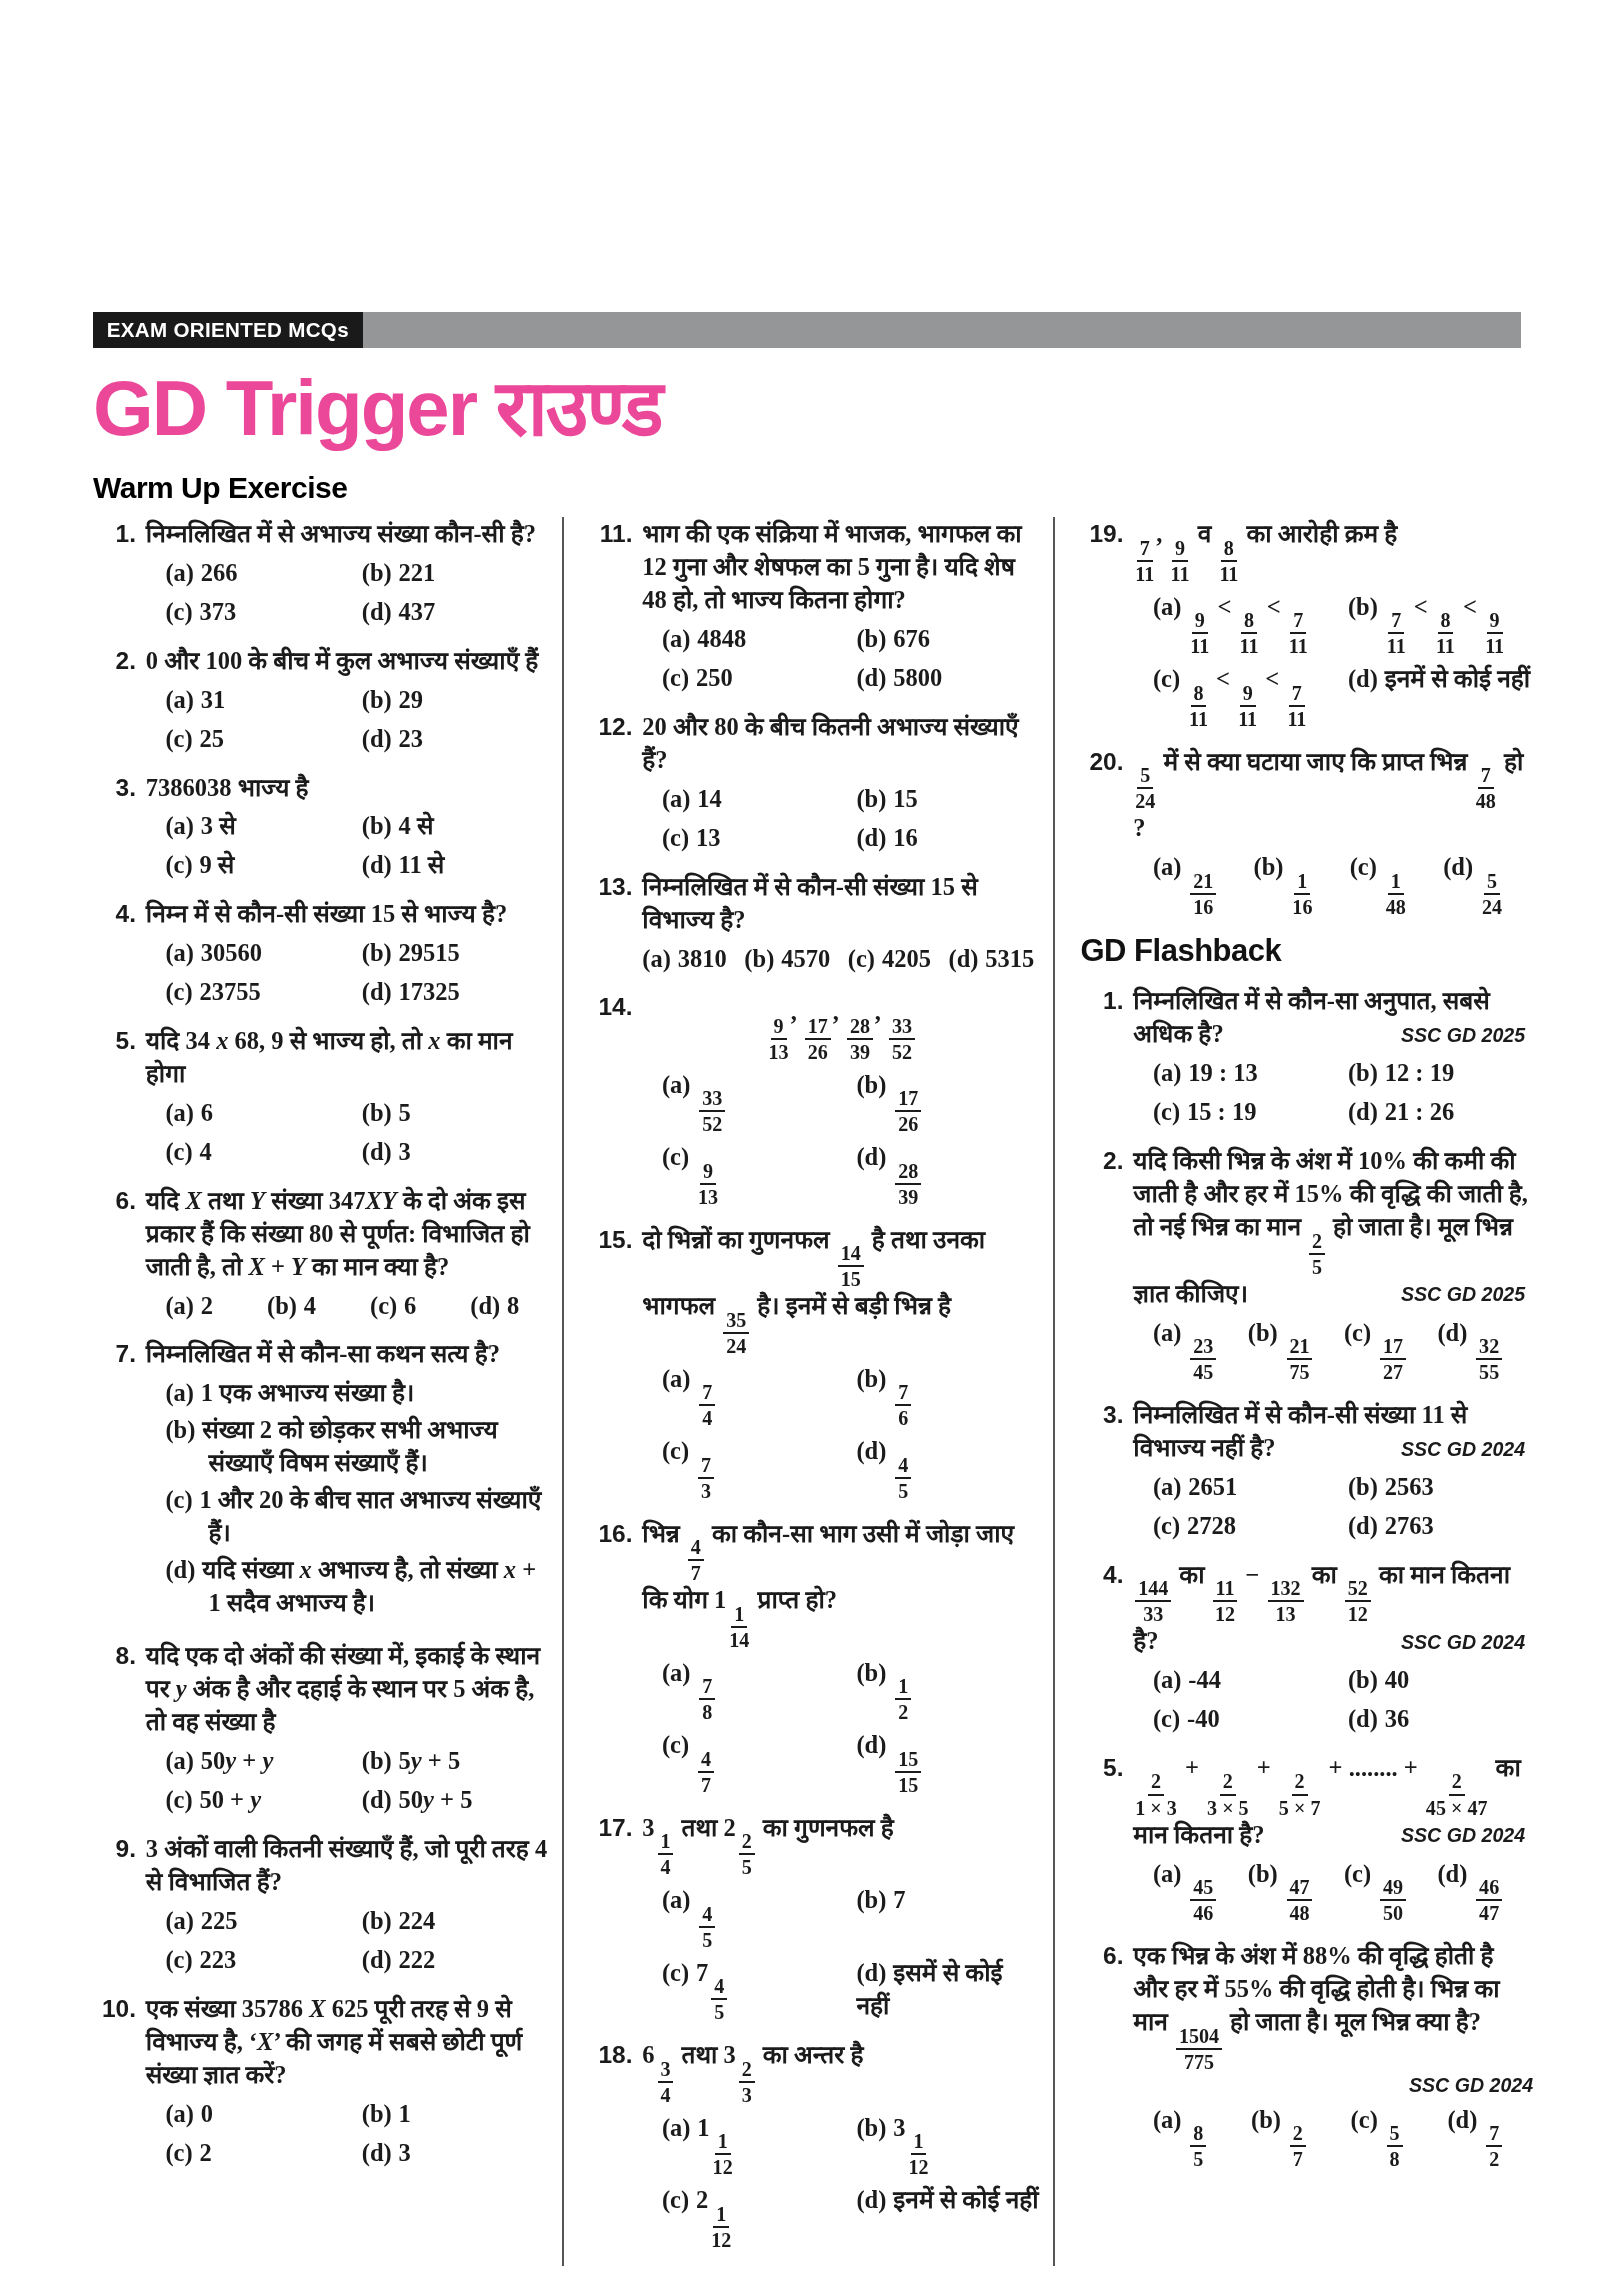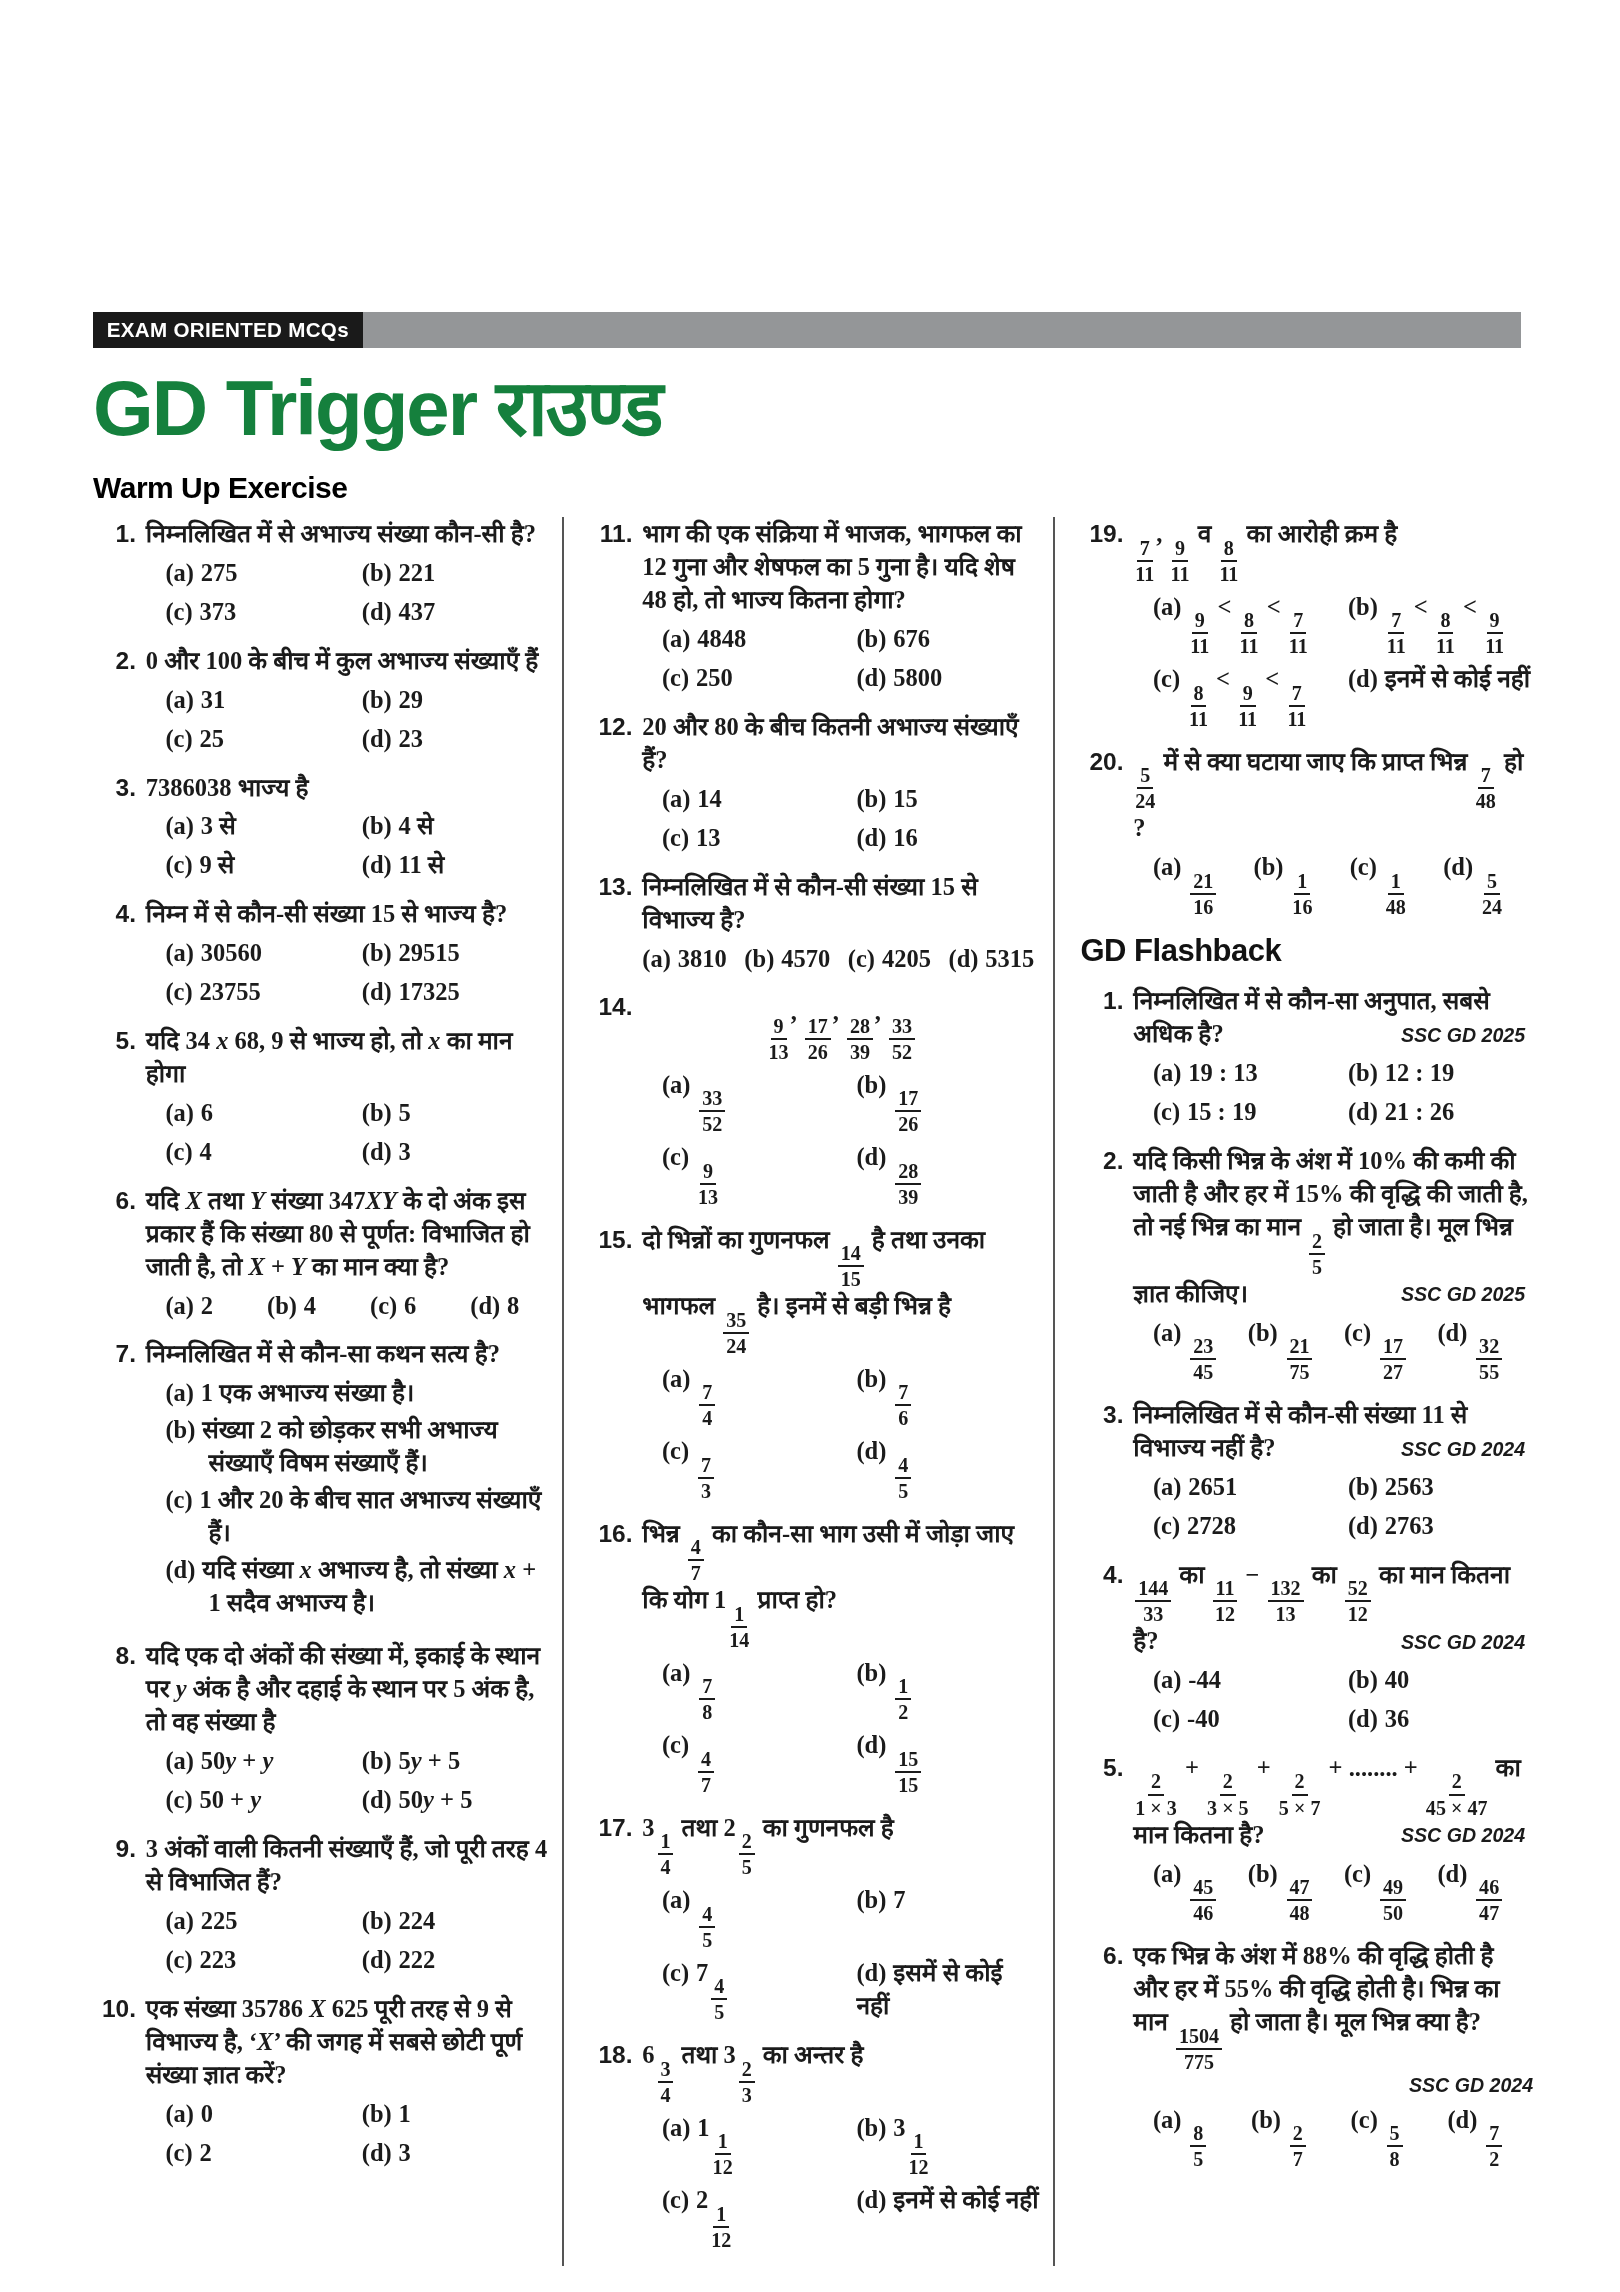--- a/index.html
+++ b/index.html
@@ -5,21 +5,21 @@
   html,body{margin:0;padding:0;background:#ffffff;}
   .page{width:1620px;min-height:2293px;box-sizing:border-box;
         padding:312px 0 29px 93px;
         font-family:"Liberation Serif","DejaVu Sans",serif;color:#1b1b1b;}
   .band{display:flex;width:1428px;height:36px;text-align:center;}
   .badge{background:#1a1a1a;color:#ffffff;font-family:"Liberation Sans",sans-serif;
          font-weight:700;font-size:20.6px;line-height:36px;padding:0 13.7px;
          letter-spacing:0.3px;white-space:nowrap;}
   .bar{flex:1;background:#949698;}
   h1.title{margin:17.6px 0 0;font-family:"Liberation Sans",sans-serif;font-weight:700;
-           font-size:78px;line-height:1.08;letter-spacing:-2px;color:#15803d;}
+           font-size:78px;line-height:1.08;letter-spacing:-2px;color:#ec4899;}
   h2.warmup{margin:21.6px 0 11.8px;font-family:"Liberation Sans",sans-serif;font-weight:700;
             font-size:30px;letter-spacing:-0.5px;color:#000000;}
   .cols{display:flex;align-items:stretch;}
   .col{box-sizing:border-box;min-width:0;}
   .col-1{width:469px;padding-right:13.7px;}
   .col-2{width:491px;border-left:2px solid #555;padding-left:25.5px;padding-right:11.8px;}
   .col-3{width:484px;border-left:2px solid #555;padding-left:25.5px;padding-right:3.9px;}
   .q{display:grid;grid-template-columns:43px 1fr;column-gap:9.8px;margin:0 0 15.7px;}
   .qno{text-align:right;font-family:"Liberation Sans",sans-serif;font-weight:700;
        font-size:24.5px;line-height:1.35;}
@@ -56,21 +56,21 @@
   </div>
   <h1 class="title">GD Trigger राउण्ड</h1>
   <h2 class="warmup">Warm Up Exercise</h2>
   <div class="cols" id="cols">
       <div class="col col-1">
         <div class="q">
           <div class="qno">1.</div>
           <div class="qbody">
             <div class="qtext">निम्नलिखित में से अभाज्य संख्या कौन-सी है?</div>
             <div class="opts g2">
-              <div class="opt"><span class="olabel">(a)</span><span class="oval">275</span></div>
+              <div class="opt"><span class="olabel">(a)</span><span class="oval">266</span></div>
               <div class="opt"><span class="olabel">(b)</span><span class="oval">221</span></div>
               <div class="opt"><span class="olabel">(c)</span><span class="oval">373</span></div>
               <div class="opt"><span class="olabel">(d)</span><span class="oval">437</span></div>
             </div>
           </div>
         </div>
         <div class="q">
           <div class="qno">2.</div>
           <div class="qbody">
             <div class="qtext">0 और 100 के बीच में कुल अभाज्य संख्याएँ हैं</div>

